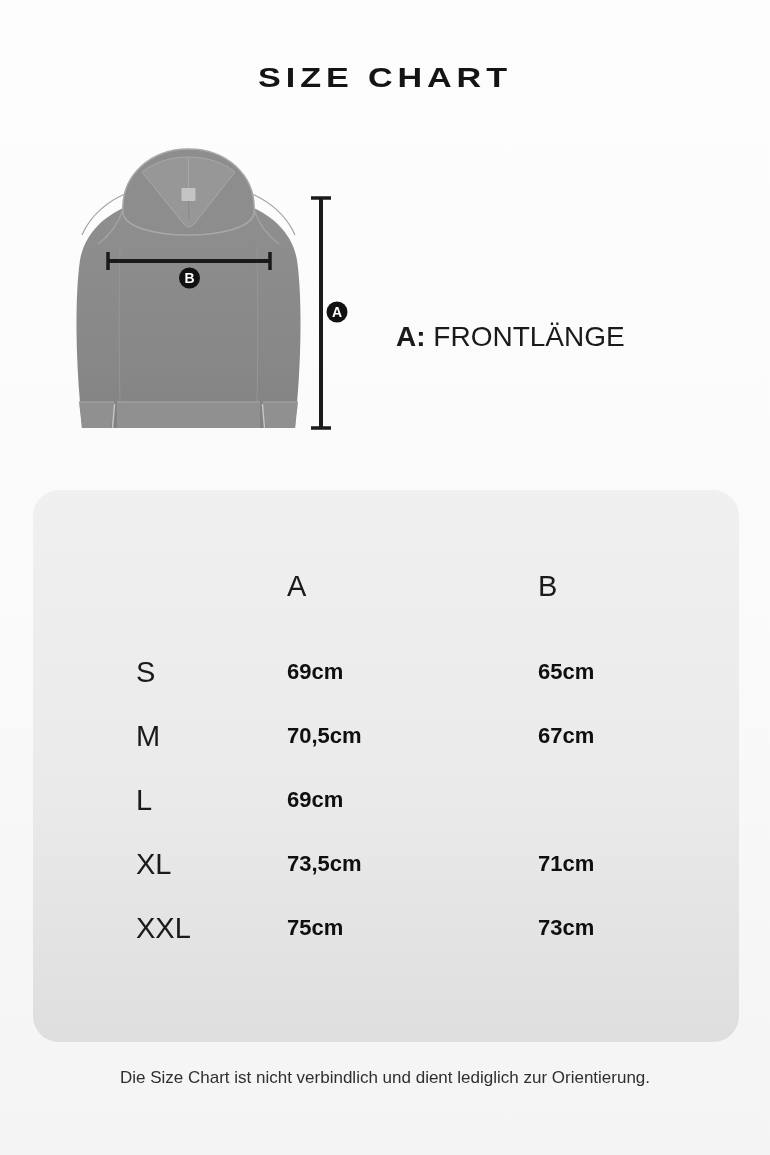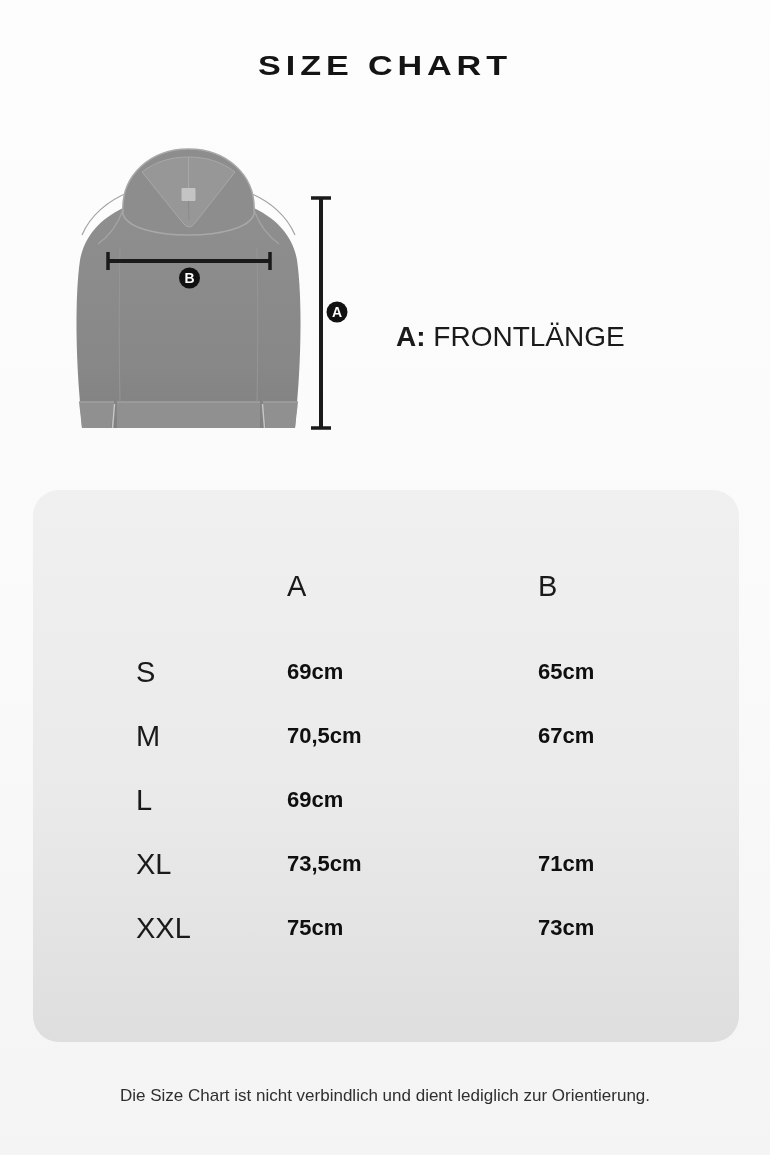--- a/index.html
+++ b/index.html
@@ -7,21 +7,21 @@
   body {
     position:relative;
     font-family:"Liberation Sans", sans-serif;
     background:linear-gradient(180deg,#fdfdfd 0%, #fafafa 55%, #f4f4f4 100%);
     color:#141414;
     overflow:hidden;
   }
 
   
   .title {
-    position:absolute; top:52px; left:0; right:0;
+    position:absolute; top:64px; left:0; right:0;
     text-align:center; font-size:28px; font-weight:bold;
     letter-spacing:4px; line-height:1;
   }
   .title .stretch { display:inline-block; transform:scaleX(1.22); transform-origin:center; }
 
   
   .hoodie-wrap { position:absolute; left:60px; top:140px; width:300px; height:310px; }
 
   
   .legend { position:absolute; left:396px; top:272px; font-size:28px; line-height:33px; color:#1a1a1a;margin-top:48px; }
@@ -41,21 +41,21 @@
     height:64px;
   }
   .t-row.header { margin-top:64px; font-size:29px; color:#1a1a1a; }
   .t-row.first { margin-top:22px; }
   .t-row .size { font-size:29px; color:#1a1a1a; }
   .t-row .val  { font-size:22px; font-weight:bold; color:#0f0f0f; }
 
   
   .disclaimer {
     position:absolute; top:1062px; left:0; right:0;
-    text-align:center; font-size:17px; line-height:32px; color:#2f2f2f;margin-top:18px;
+    text-align:center; font-size:17px; line-height:32px; color:#2f2f2f;
   }
 </style>
 </head>
 <body>
 
 <h1 class="title"><span class="stretch">SIZE CHART</span></h1>
 
 <div class="hoodie-wrap">
   <svg width="300" height="310" viewBox="0 0 300 310">
     <defs>

